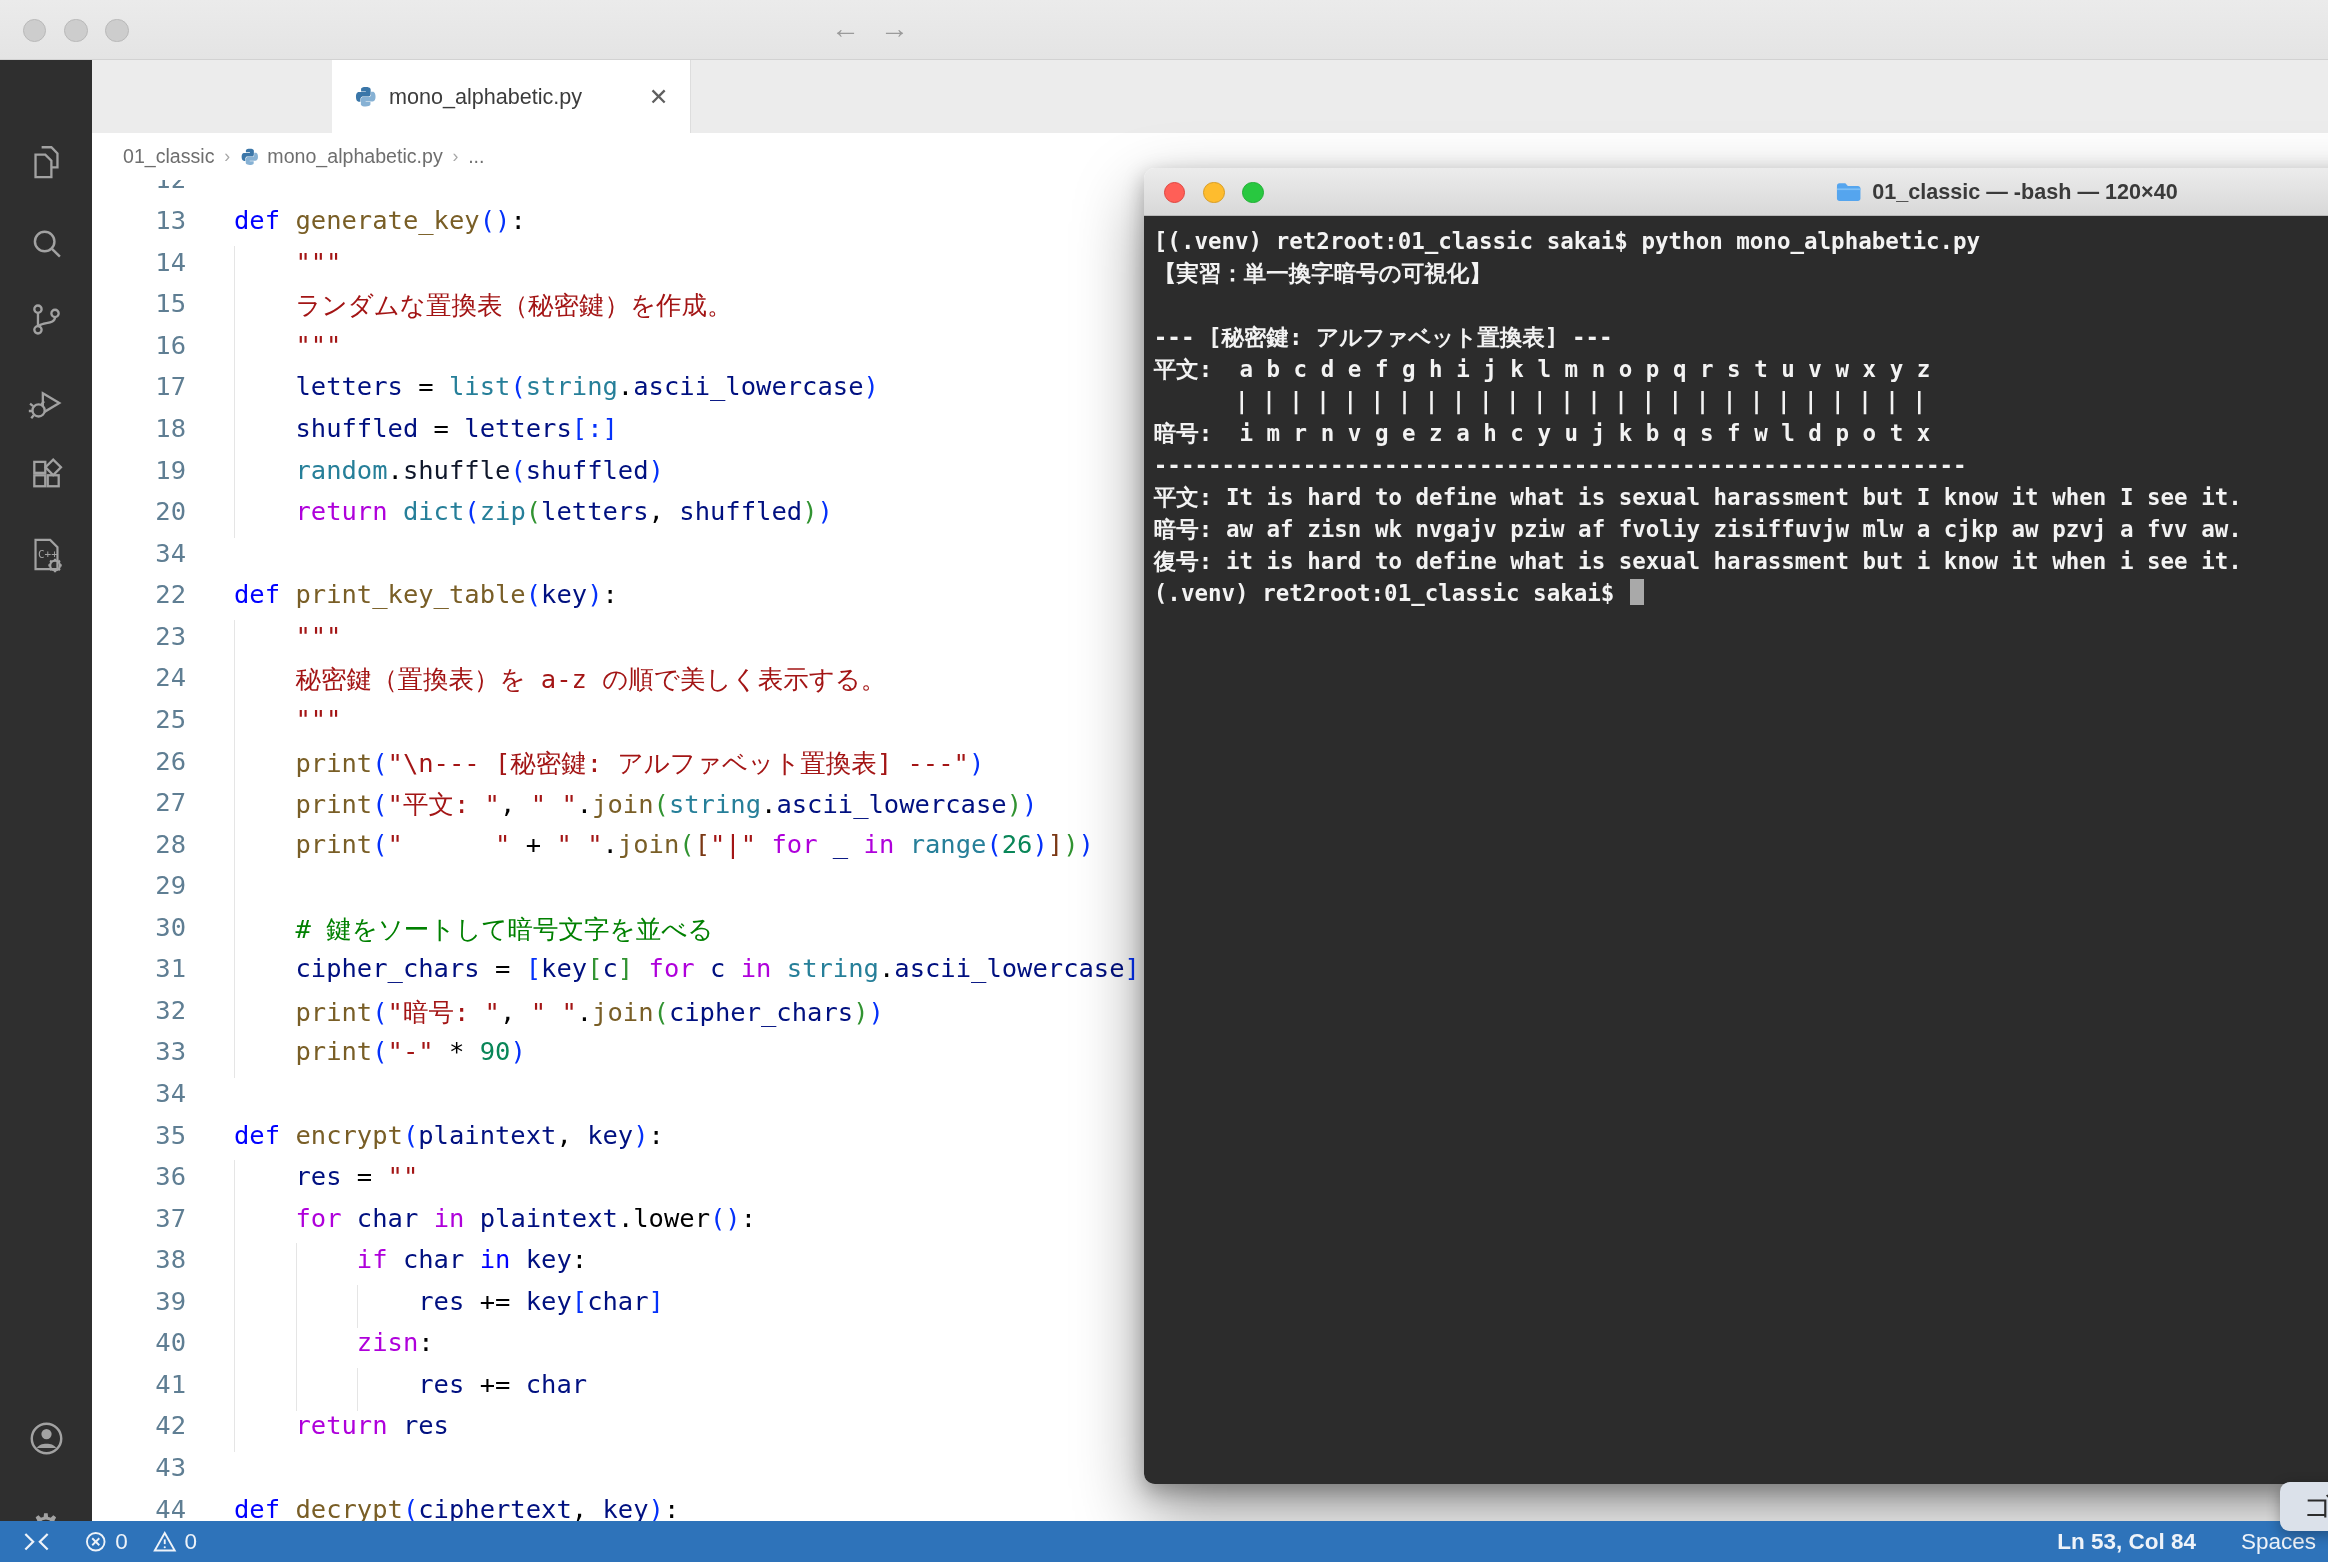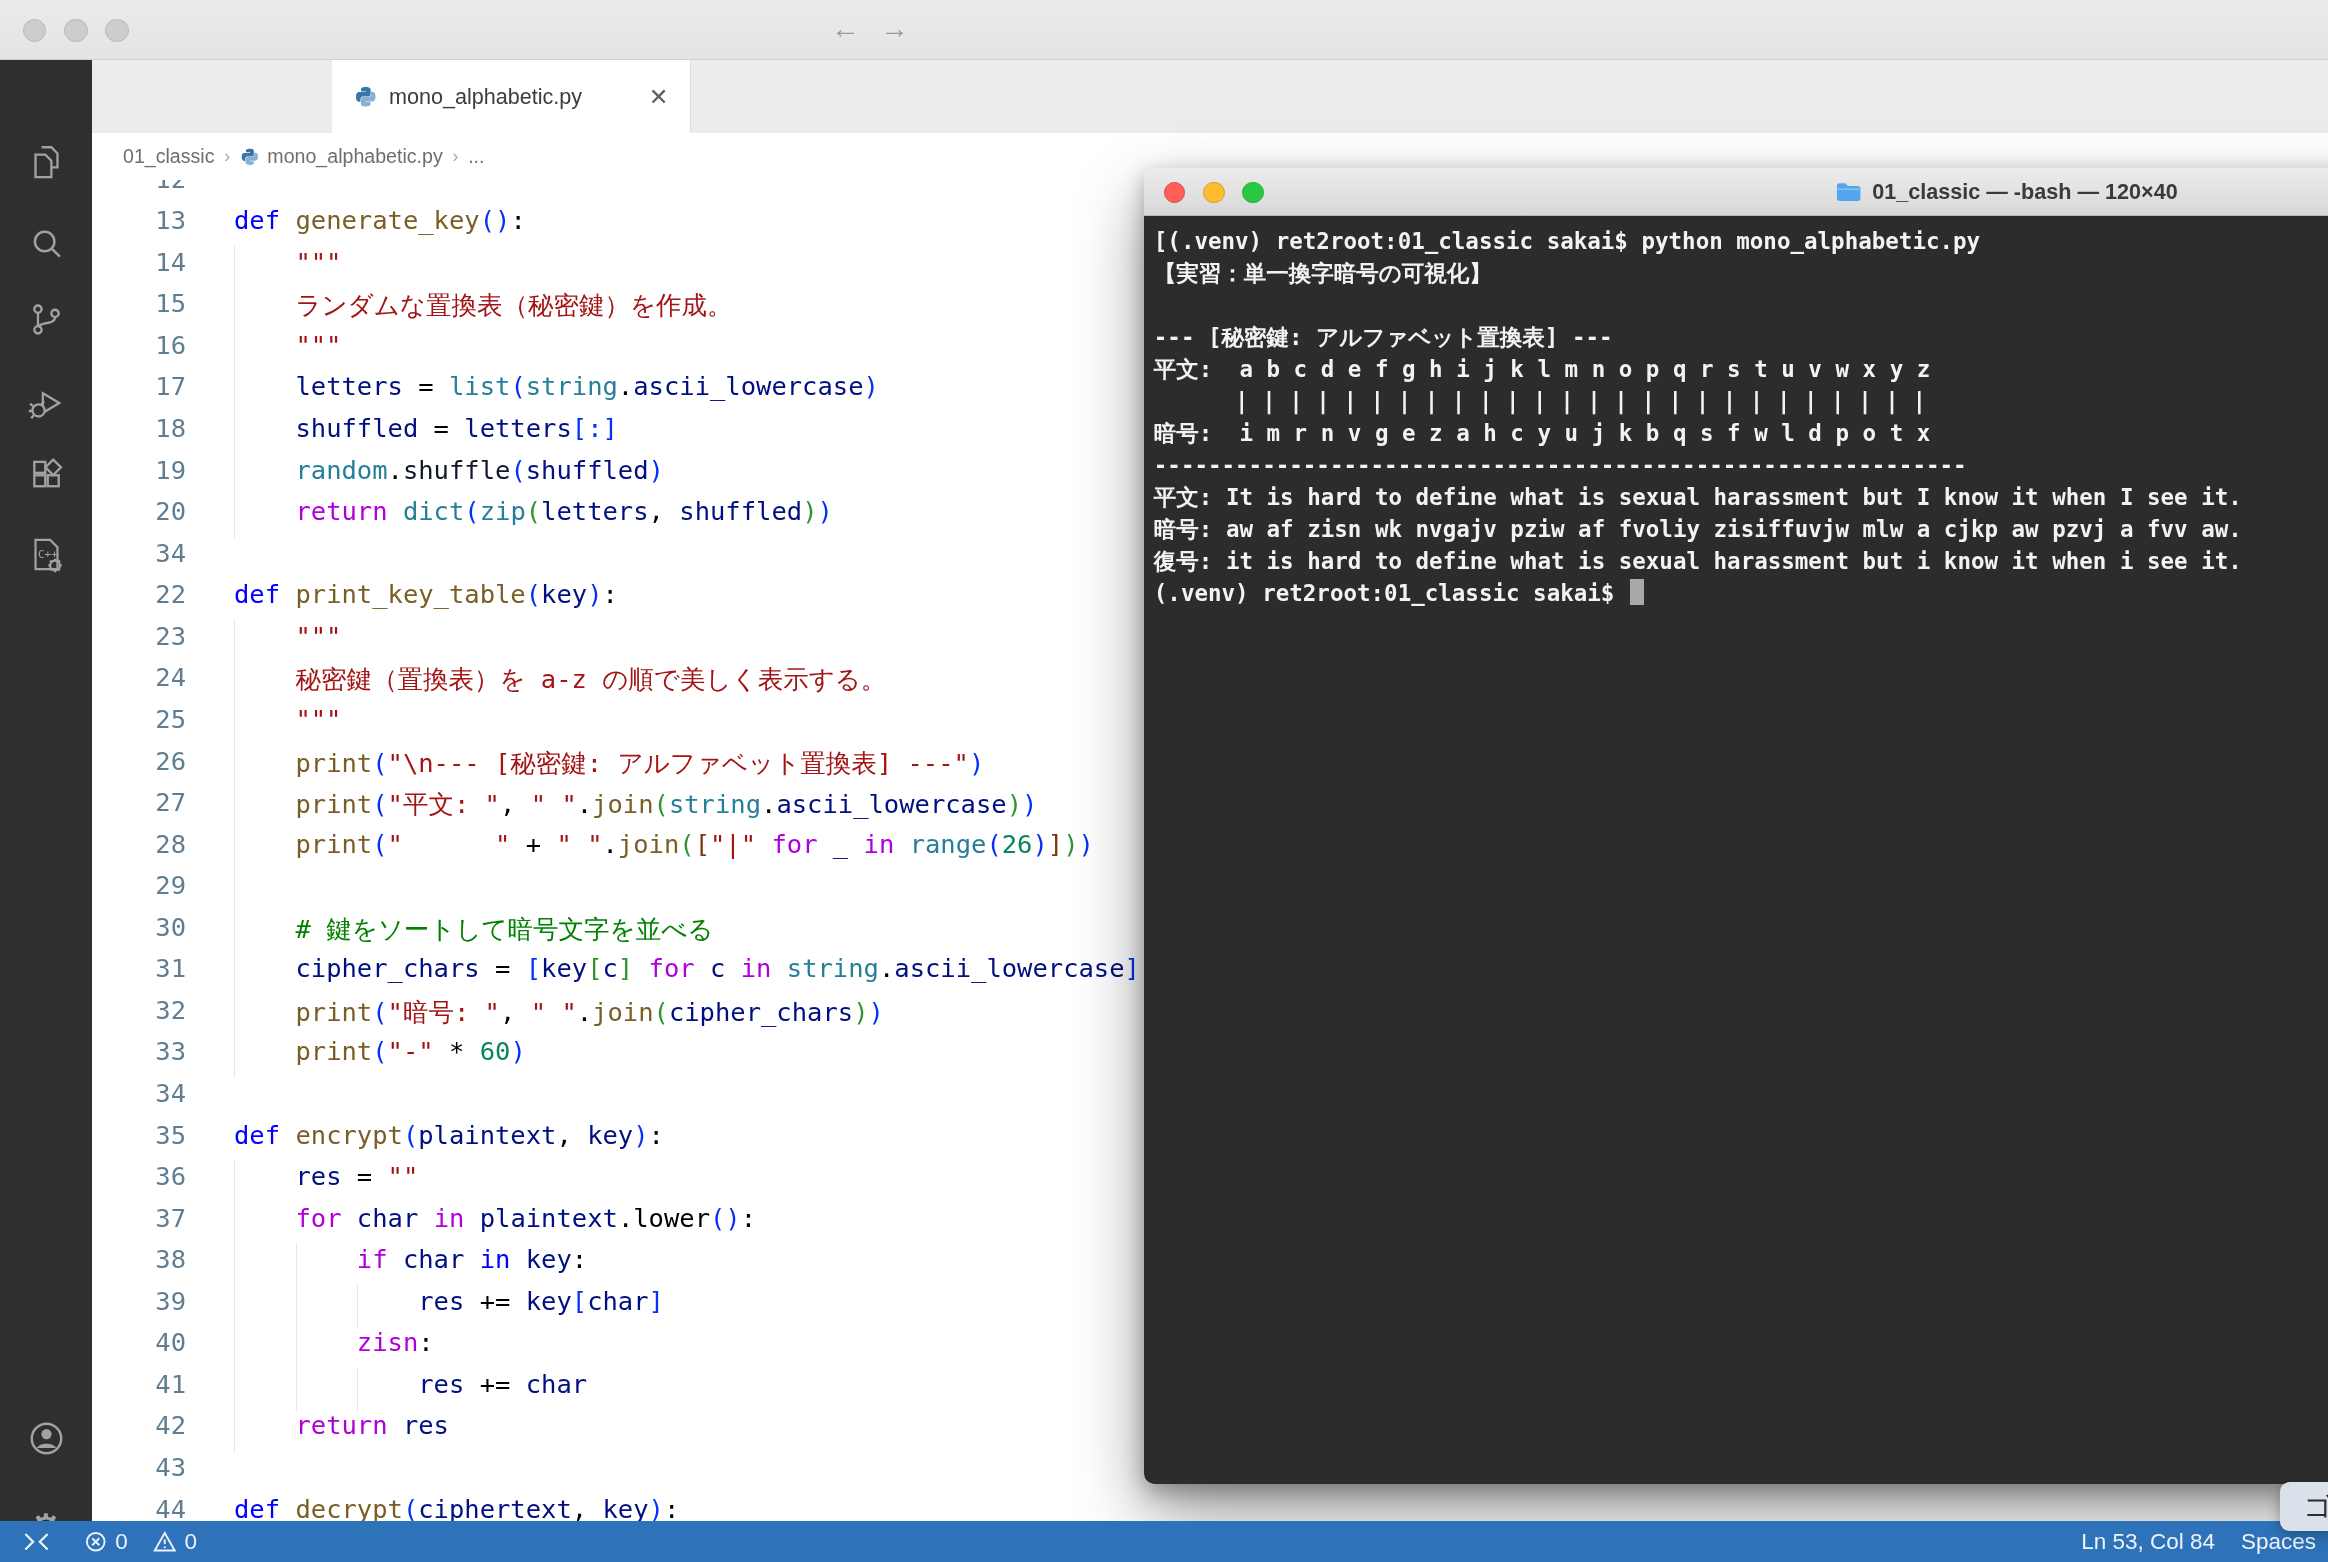--- a/index.html
+++ b/index.html
@@ -65,21 +65,21 @@
   .trow { white-space:pre; min-height:32px; }
   .tcursor { display:inline-block; width:13.7px; height:25.5px; background:#a9a9a9; vertical-align:-3.9px; margin-left:2px; }
 
   
   .statusbar { position:absolute; left:0; top:1521px; width:2329px; height:41px; background:#2e73ba;
     z-index:12; display:flex; align-items:center; color:#eef3f9; font-size:22.5px; }
   .sb-item { display:flex; align-items:center; margin-right:25.5px; }
   .sb-item svg { margin-right:7.8px; }
   .sb-left { display:flex; align-items:center; padding-left:21.6px; }
   .sb-right { margin-left:auto; display:flex; align-items:center; }
-  .sb-lncol { margin-right:26px; }
+  .sb-lncol { margin-right:45px;font-weight:bold; }
   .sb-spaces { width:88px; overflow:hidden; white-space:nowrap; }
 
   
   .ime-popup { position:absolute; left:2280px; top:1482px; width:118px; height:49px; z-index:13;
     background:#dbe1ea; border-radius:9.8px 0 0 9.8px; box-shadow:0 3.9px 13.7px rgba(0,0,0,.3);
     display:flex; align-items:center; padding-left:23.5px; font-size:29px; color:#2c2c2c; }
 </style>
 </head>
 <body>
 
@@ -185,21 +185,21 @@
         <span class="ltext"><span style="color: rgb(0, 0, 0);">    </span><span style="color: rgb(0, 16, 128);">cipher_chars</span><span style="color: rgb(0, 0, 0);"> = </span><span style="color: rgb(4, 49, 250);">[</span><span style="color: rgb(0, 16, 128);">key</span><span style="color: rgb(49, 147, 49);">[</span><span style="color: rgb(0, 16, 128);">c</span><span style="color: rgb(49, 147, 49);">]</span><span style="color: rgb(0, 0, 0);"> </span><span style="color: rgb(175, 0, 219);">for</span><span style="color: rgb(0, 0, 0);"> </span><span style="color: rgb(0, 16, 128);">c</span><span style="color: rgb(0, 0, 0);"> </span><span style="color: rgb(175, 0, 219);">in</span><span style="color: rgb(0, 0, 0);"> </span><span style="color: rgb(38, 127, 153);">string</span><span style="color: rgb(0, 0, 0);">.</span><span style="color: rgb(0, 16, 128);">ascii_lowercase</span><span style="color: rgb(4, 49, 250);">]</span></span>
       </div>
       <div class="crow" style="top: 995px;">
         <span class="guide" style="left: 142px;"></span>
         <span class="lnum">32</span>
         <span class="ltext"><span style="color: rgb(0, 0, 0);">    </span><span style="color: rgb(121, 94, 38);">print</span><span style="color: rgb(4, 49, 250);">(</span><span style="color: rgb(163, 21, 21);">"暗号: "</span><span style="color: rgb(0, 0, 0);">, </span><span style="color: rgb(163, 21, 21);">" "</span><span style="color: rgb(0, 0, 0);">.</span><span style="color: rgb(121, 94, 38);">join</span><span style="color: rgb(49, 147, 49);">(</span><span style="color: rgb(0, 16, 128);">cipher_chars</span><span style="color: rgb(49, 147, 49);">)</span><span style="color: rgb(4, 49, 250);">)</span></span>
       </div>
       <div class="crow" style="top: 1036px;">
         <span class="guide" style="left: 142px;"></span>
         <span class="lnum">33</span>
-        <span class="ltext"><span style="color: rgb(0, 0, 0);">    </span><span style="color: rgb(121, 94, 38);">print</span><span style="color: rgb(4, 49, 250);">(</span><span style="color: rgb(163, 21, 21);">"-"</span><span style="color: rgb(0, 0, 0);"> * </span><span style="color: rgb(9, 134, 88);">60</span><span style="color: rgb(4, 49, 250);">)</span></span>
+        <span class="ltext"><span style="color: rgb(0, 0, 0);">    </span><span style="color: rgb(121, 94, 38);">print</span><span style="color: rgb(4, 49, 250);">(</span><span style="color: rgb(163, 21, 21);">"-"</span><span style="color: rgb(0, 0, 0);"> * </span><span style="color: rgb(9, 134, 88);">90</span><span style="color: rgb(4, 49, 250);">)</span></span>
       </div>
       <div class="crow" style="top: 1078px;">
         <span class="lnum">34</span>
         <span class="ltext"></span>
       </div>
       <div class="crow" style="top: 1120px;">
         <span class="lnum">35</span>
         <span class="ltext"><span style="color: rgb(0, 0, 255);">def</span><span style="color: rgb(0, 0, 0);"> </span><span style="color: rgb(121, 94, 38);">encrypt</span><span style="color: rgb(4, 49, 250);">(</span><span style="color: rgb(0, 16, 128);">plaintext</span><span style="color: rgb(0, 0, 0);">, </span><span style="color: rgb(0, 16, 128);">key</span><span style="color: rgb(4, 49, 250);">)</span><span style="color: rgb(0, 0, 0);">:</span></span>
       </div>
       <div class="crow" style="top: 1161px;">

